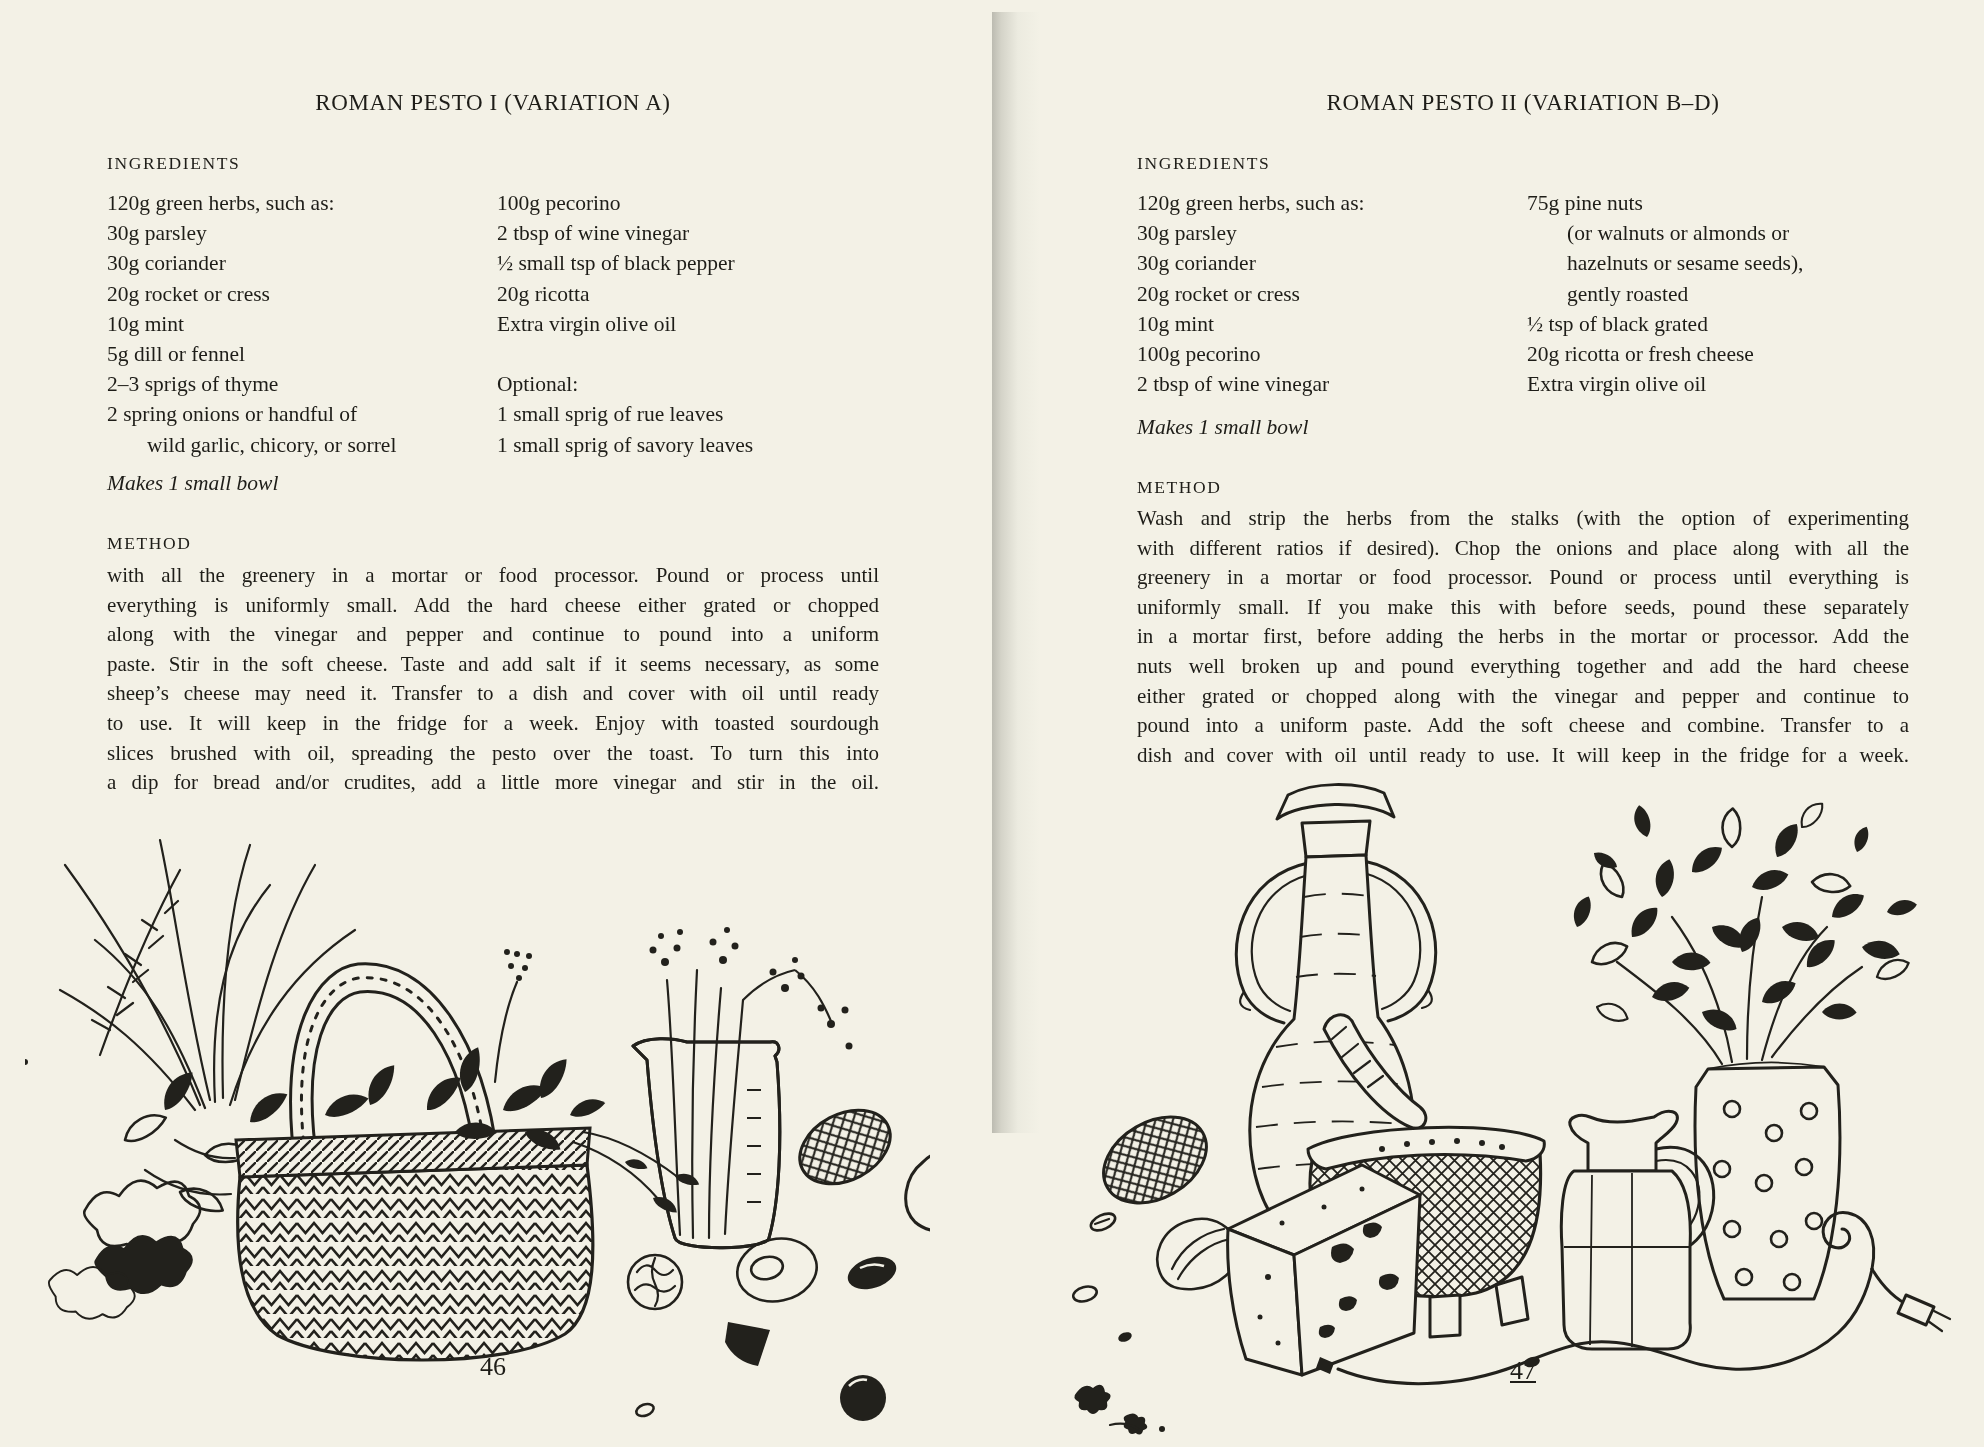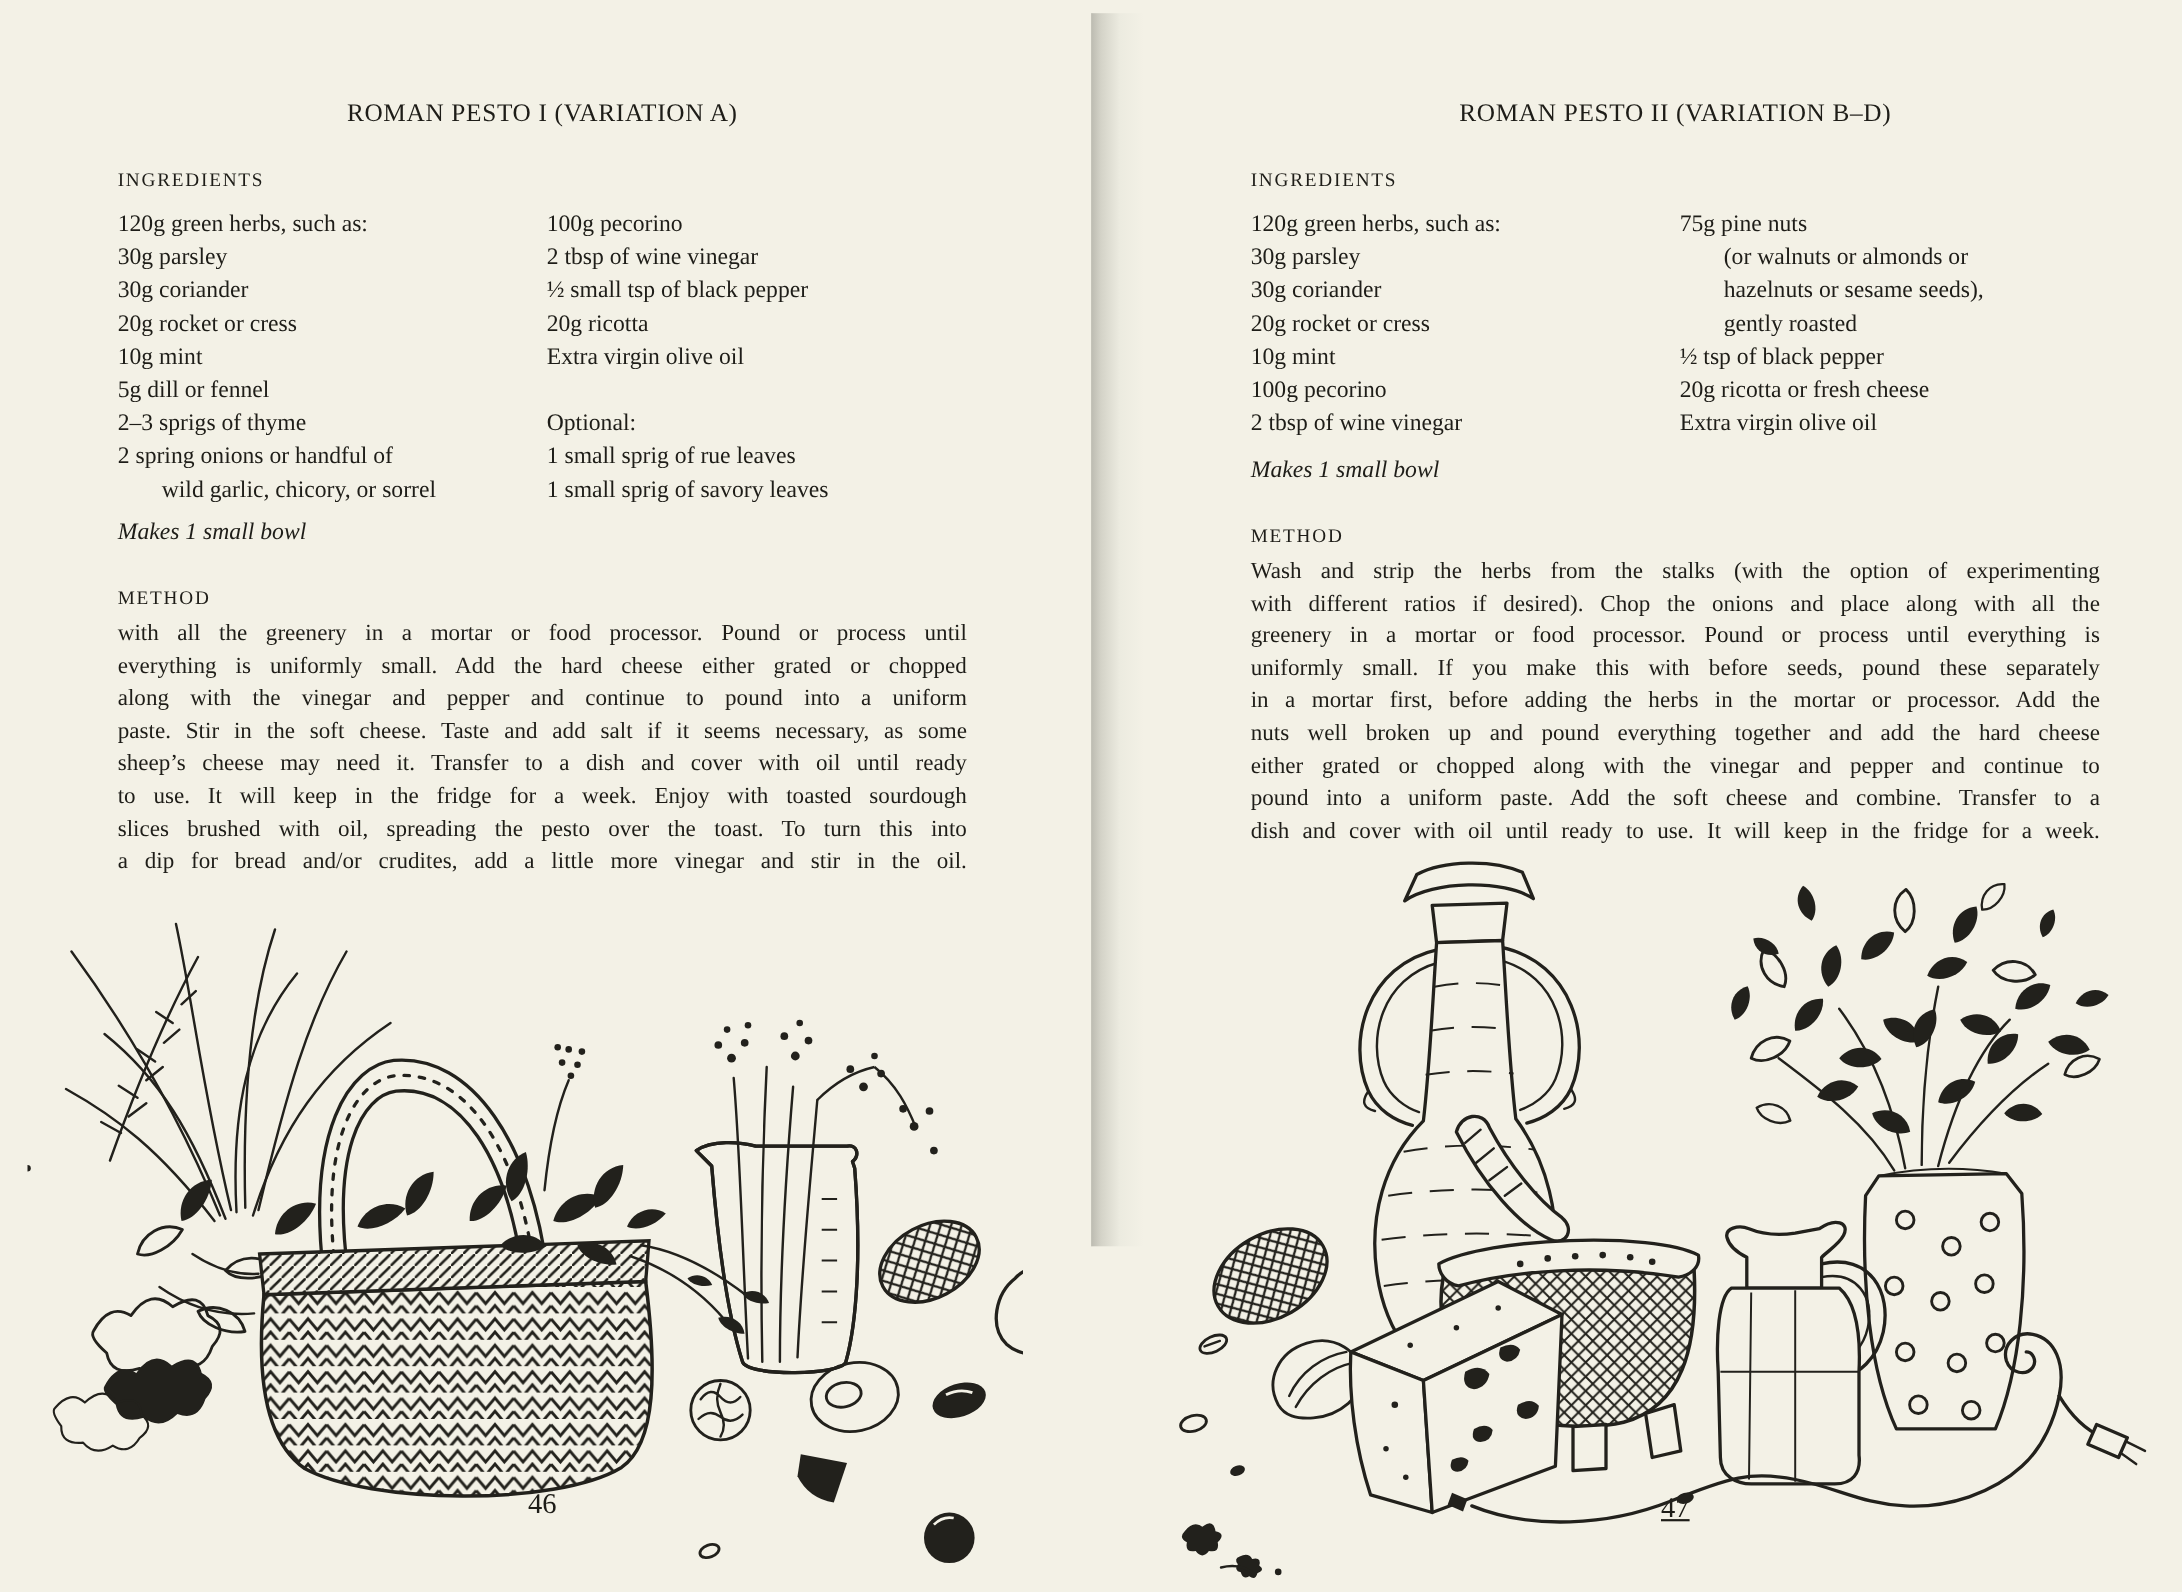--- a/index.html
+++ b/index.html
@@ -228,21 +228,21 @@
           <div class="ing-line">20g rocket or cress</div>
           <div class="ing-line">10g mint</div>
           <div class="ing-line">100g pecorino</div>
           <div class="ing-line">2 tbsp of wine vinegar</div>
         </div>
       <div class="col col-2">
           <div class="ing-line">75g pine nuts</div>
           <div class="ing-line indent">(or walnuts or almonds or</div>
           <div class="ing-line indent">hazelnuts or sesame seeds),</div>
           <div class="ing-line indent">gently roasted</div>
-          <div class="ing-line">½ tsp of black pepper</div>
+          <div class="ing-line">½ tsp of black grated</div>
           <div class="ing-line">20g ricotta or fresh cheese</div>
           <div class="ing-line">Extra virgin olive oil</div>
         </div>
     </div>
     <div class="yield" style="top:403px;">Makes 1 small bowl</div>
     <div class="sec-head" style="top:465px;">METHOD</div>
     <div class="method" style="top:492px;">
         <div class="mline">Wash and strip the herbs from the stalks (with the option of experimenting</div>
         <div class="mline">with different ratios if desired). Chop the onions and place along with all the</div>
         <div class="mline">greenery in a mortar or food processor. Pound or process until everything is</div>

